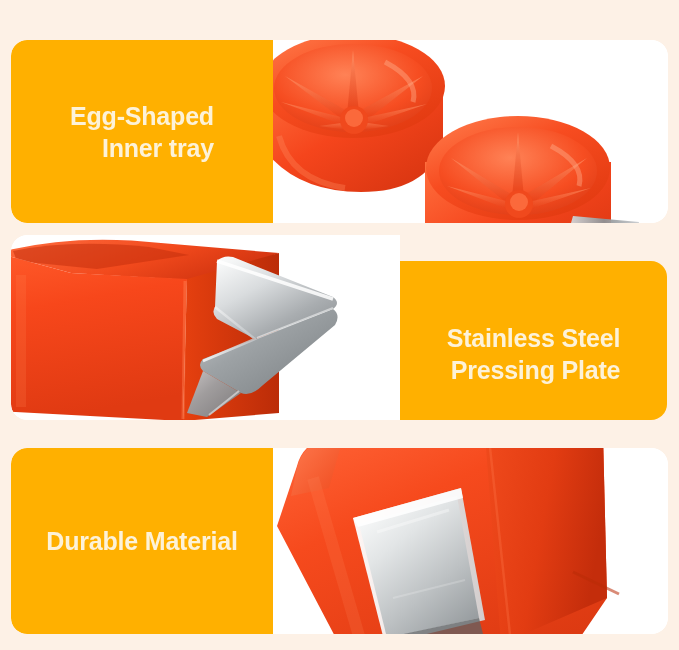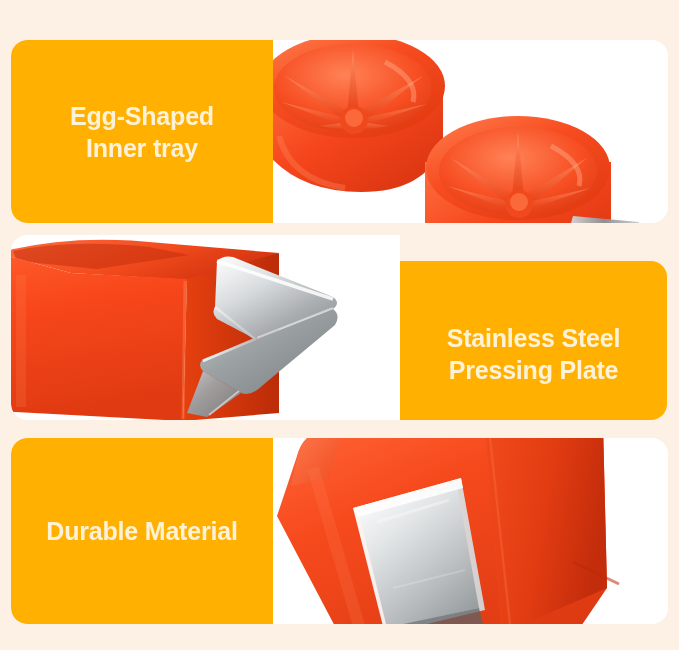--- a/index.html
+++ b/index.html
@@ -35,21 +35,21 @@
     justify-content: center;
     box-sizing: border-box;
     padding: 6px 14px;
   }
 
   .text-panel .caption {
     color: #fdf2d8;
     font-weight: bold;
     font-size: 25px;
     line-height: 1.28;
-    text-align: center;
+    text-align: right;
     letter-spacing: -0.2px;
     white-space: pre-line;
   }
 
   .image-panel {
     background: #ffffff;
     position: relative;
     overflow: hidden;
   }
 
@@ -77,21 +77,21 @@
     width: 389px; height: 100%;
     border-radius: 16px 0 0 16px;
   }
   #row-pressing-plate .text-panel {
     width: 267px; height: 100%;
     border-radius: 0 16px 16px 0;
     margin-top: 26px;
   }
 
   #row-durable-material {
-    left: 11px; top: 438px;
+    left: 11px; top: 448px;
     width: 657px; height: 186px;
     border-radius: 16px;
   }
   #row-durable-material .text-panel {
     width: 262px; height: 100%;
     border-radius: 16px 0 0 16px;
   }
   #row-durable-material .image-panel {
     width: 395px; height: 100%;
     border-radius: 0 16px 16px 0;

